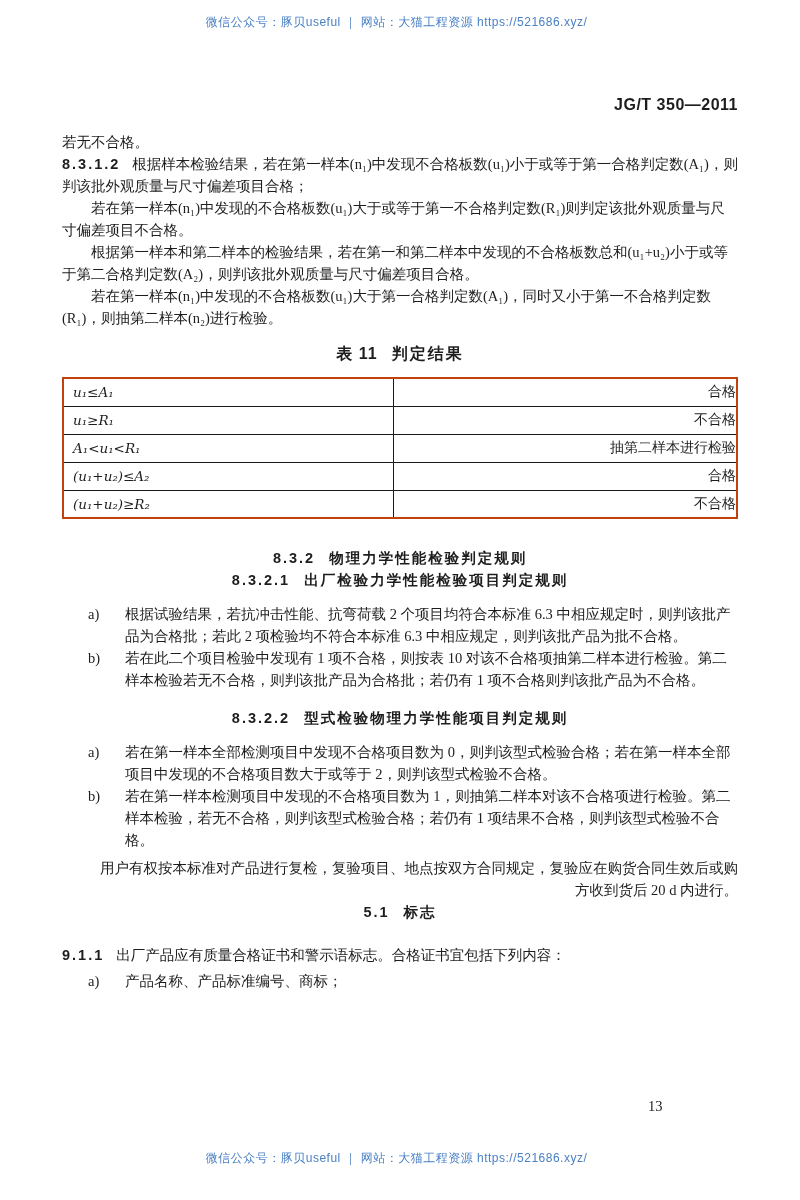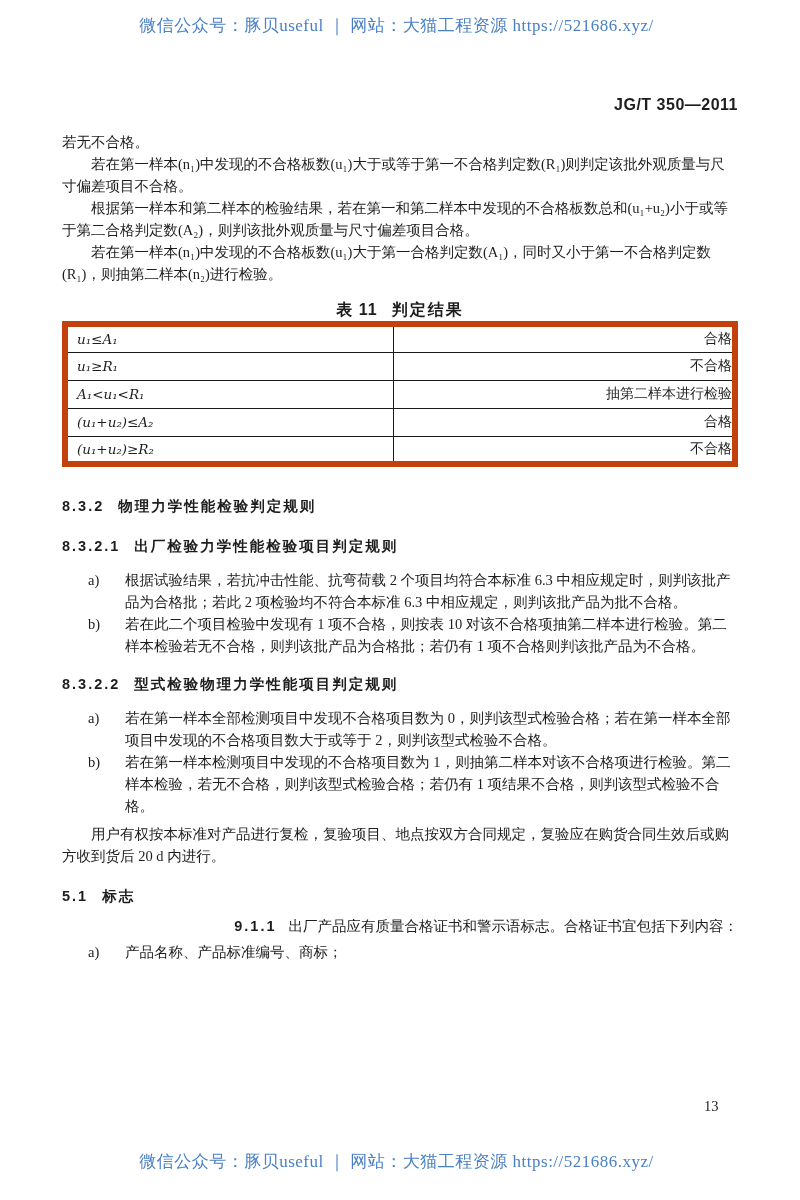--- a/index.html
+++ b/index.html
@@ -13,22 +13,22 @@
     background: #ffffff;
     color: var(--ink);
     font-family: "Liberation Serif", serif;
     overflow: hidden;
   }
   .watermark {
     position: absolute;
     left: 0; right: 7px;
     text-align: center;
     color: var(--wm-color);
-    font-size: 17px;
-    font-family: Liberation Serif, serif;
+    font-size: 12px;
+    font-family: Liberation Sans, sans-serif;
     letter-spacing: 0.5px;
   }
   .watermark.top { top: 14px; }
   .watermark.bottom { top: 1150px; }
   .doc-header {
     position: absolute;
     top: 96px;
     right: 62px;
     font-family: "Liberation Sans", sans-serif;
     font-weight: 700;
@@ -54,79 +54,82 @@
   .table-caption {
     margin-top: 14px;
     text-align: center;
     font-family: "Liberation Sans", sans-serif;
     font-weight: 700;
     font-size: 16px;
   }
   .table-caption .cap-label { margin-right: 14px; letter-spacing: 1px; }
   .table-caption .cap-title { letter-spacing: 2px; }
   table.judge {
+    margin-top: 12px;
     width: 100%;
     border-collapse: collapse;
-    border: 6px solid #c2410c;
+    border: 2px solid #c2410c;
     font-size: 14px;
   }
   table.judge td {
     border: 1.4px solid #1a1a1a;
     height: 28px;
     padding: 0 0 0 9px;
     vertical-align: middle;
   }
   td.cond {
     width: 49%;
     font-style: italic;
     font-family: "DejaVu Serif", serif;
     font-size: 13.5px;
   }
   td.result { font-style: normal; text-align: right; }
   .heading {
     font-family: "Liberation Sans", sans-serif;
     font-weight: 700;
     font-size: 14.5px;
     line-height: 22px;
+    text-align: center;
   }
   .heading .h-num { letter-spacing: 2px; margin-right: 14px; }
   .heading .h-title { letter-spacing: 2px; }
   .mt28 { margin-top: 28px; }
-  .mt18 { margin-top: 18px; }
+  .mt18 { }
   .mt16 { margin-top: 16px; }
-  .mt14 { margin-top: 8px; text-align: right; }
+  .mt14 { margin-top: 21px; }
   .mt12 { margin-top: 12px; }
-  .mt6  { margin-top: 6px; }
+  .mt6  { margin-top: 6px; text-align: right; }
   .mt4  { margin-top: 4px; }
   .list-item { display: flex; }
   .list-item .li-label {
     flex: 0 0 37px;
     margin-left: 26px;
   }
   .list-item .li-text { flex: 1; }
   .page-number {
     position: absolute;
     top: 1098px;
-    left: 704px;
+    left: 648px;
     font-size: 14.5px;
   }
 </style>
 </head>
 <body>
 
 <div class="page">
 
   <div class="watermark top">微信公众号：豚贝useful ｜ 网站：大猫工程资源 https://521686.xyz/</div>
 
   <div class="doc-header">JG/T 350—2011</div>
 
   <div class="content">
 
     <p class="para flush">若无不合格。</p>
 
+    <p class="para flush clause-inline"><span class="clause-num">8.3.1.2</span><span>根据样本检验结果，若在第一样本(n₁)中发现不合格板数(u₁)小于或等于第一合格判定数(A₁)，则判该批外观质量与尺寸偏差项目合格；</span></p>
 
     <p class="para">若在第一样本(n₁)中发现的不合格板数(u₁)大于或等于第一不合格判定数(R₁)则判定该批外观质量与尺寸偏差项目不合格。</p>
     <p class="para">根据第一样本和第二样本的检验结果，若在第一和第二样本中发现的不合格板数总和(u₁+u₂)小于或等于第二合格判定数(A₂)，则判该批外观质量与尺寸偏差项目合格。</p>
     <p class="para">若在第一样本(n₁)中发现的不合格板数(u₁)大于第一合格判定数(A₁)，同时又小于第一不合格判定数(R₁)，则抽第二样本(n₂)进行检验。</p>
 
     <div class="table-caption"><span class="cap-label">表 11</span><span class="cap-title">判定结果</span></div>
 
     <table class="judge">
       <tbody>
         <tr>

